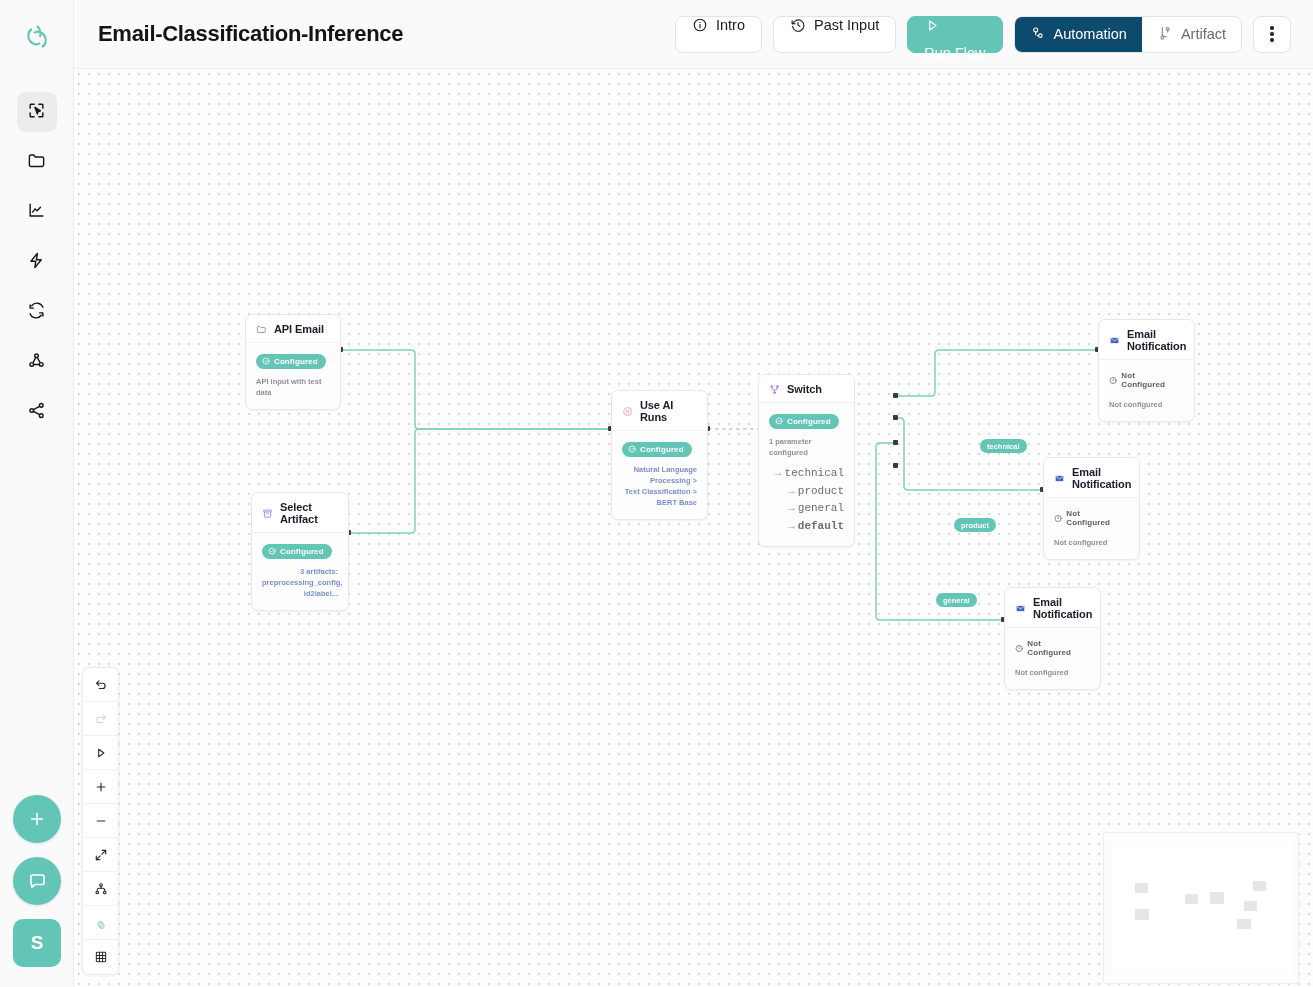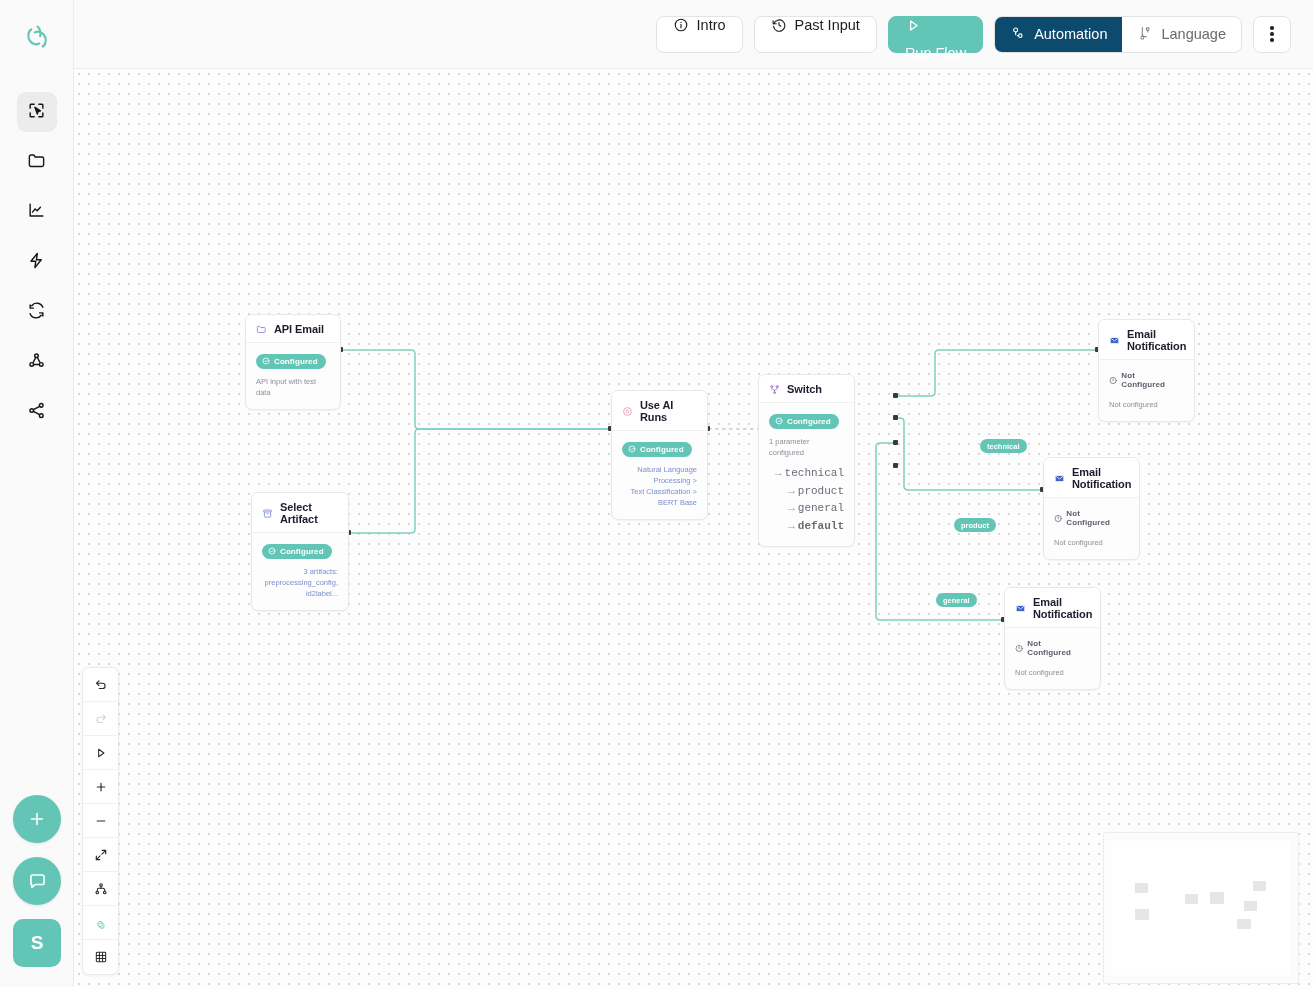--- a/index.html
+++ b/index.html
@@ -99,21 +99,21 @@
   .node-hd .nic { display:flex; align-items:center; }
   .node-ttl { font-size: 11px; font-weight: bold; color: #1c1c2e; letter-spacing: -.1px; }
   .node-bd { padding: 8px 10px 10px 10px; }
   .badge {
     display: inline-flex; align-items: center; gap: 4px;
     background: #63c5b6; color: #fff;
     font-size: 8px; font-weight: bold; border-radius: 9px;
     padding: 3px 8px 3px 6px; letter-spacing: .1px;
   }
   .badge.warn { background: transparent; color: #5d5d6b; padding-left:0; }
-  .ndesc { margin-top: 8px; font-size: 7.5px; color: #8e8e9c; line-height: 1.45; }
+  .ndesc { margin-top: 8px; font-size: 7.5px; color: #8e8e9c; line-height: 1.45; font-weight: bold; }
   .ndesc.link { color: #7b8fcf; text-align: right; }
   .ports { margin-top: 6px; text-align: right; font-size: 11px; color: #6b6b78;
            font-family: "Liberation Mono", monospace; line-height: 1.62; }
   .ports div span { color:#9a9aa8; margin-right:3px; }
 
   
   .elabel {
     position: absolute; background: #63c5b6; color: #fff;
     font-size: 7.5px; font-weight: bold; border-radius: 8px;
     padding: 2.5px 7px; white-space: nowrap;
@@ -236,20 +236,21 @@
           <path d="M4.5 6.5a2 2 0 012-2h11a2 2 0 012 2v7a2 2 0 01-2 2H9.5l-4 3.2v-3.2h-1z"></path>
         </svg>
       </div>
       <div class="avatar">S</div>
     </div>
   </div>
 
   <div class="main">
 
     <div class="header">
+      <div class="title">Email-Classification-Inference</div>
 
       <div class="hdr-actions">
         <div class="hbtn">
           <span>
             <svg width="16" height="16" viewBox="0 0 24 24" fill="none" stroke="#1d1d1d" stroke-width="1.7" stroke-linecap="round">
               <circle cx="12" cy="12" r="8.6"></circle>
                 <path d="M12 11.3v5"></path>
                 <circle cx="12" cy="8.2" r=".95" fill="#1d1d1d" stroke="none"></circle>
             </svg>
           </span>
@@ -291,21 +292,21 @@
           <div class="sgi">
             <span>
               <svg width="16" height="16" viewBox="0 0 24 24" fill="none" stroke="#8e8e8e" stroke-width="1.7" stroke-linecap="round">
                 <path d="M8 4v10a3.5 3.5 0 003.5 3.5H14"></path>
                   <circle cx="8" cy="19" r="2.1"></circle>
                   <circle cx="16" cy="6" r="2.1"></circle>
                 <path d="M8 16.9V14"></path>
                   <path d="M16 8.1v2.4"></path>
               </svg>
             </span>
-            <span>Language</span>
+            <span>Artifact</span>
           </div>
         </div>
 
         <div class="kebab">
           <i></i>
         </div>
       </div>
     </div>
 
     <div class="canvas">

